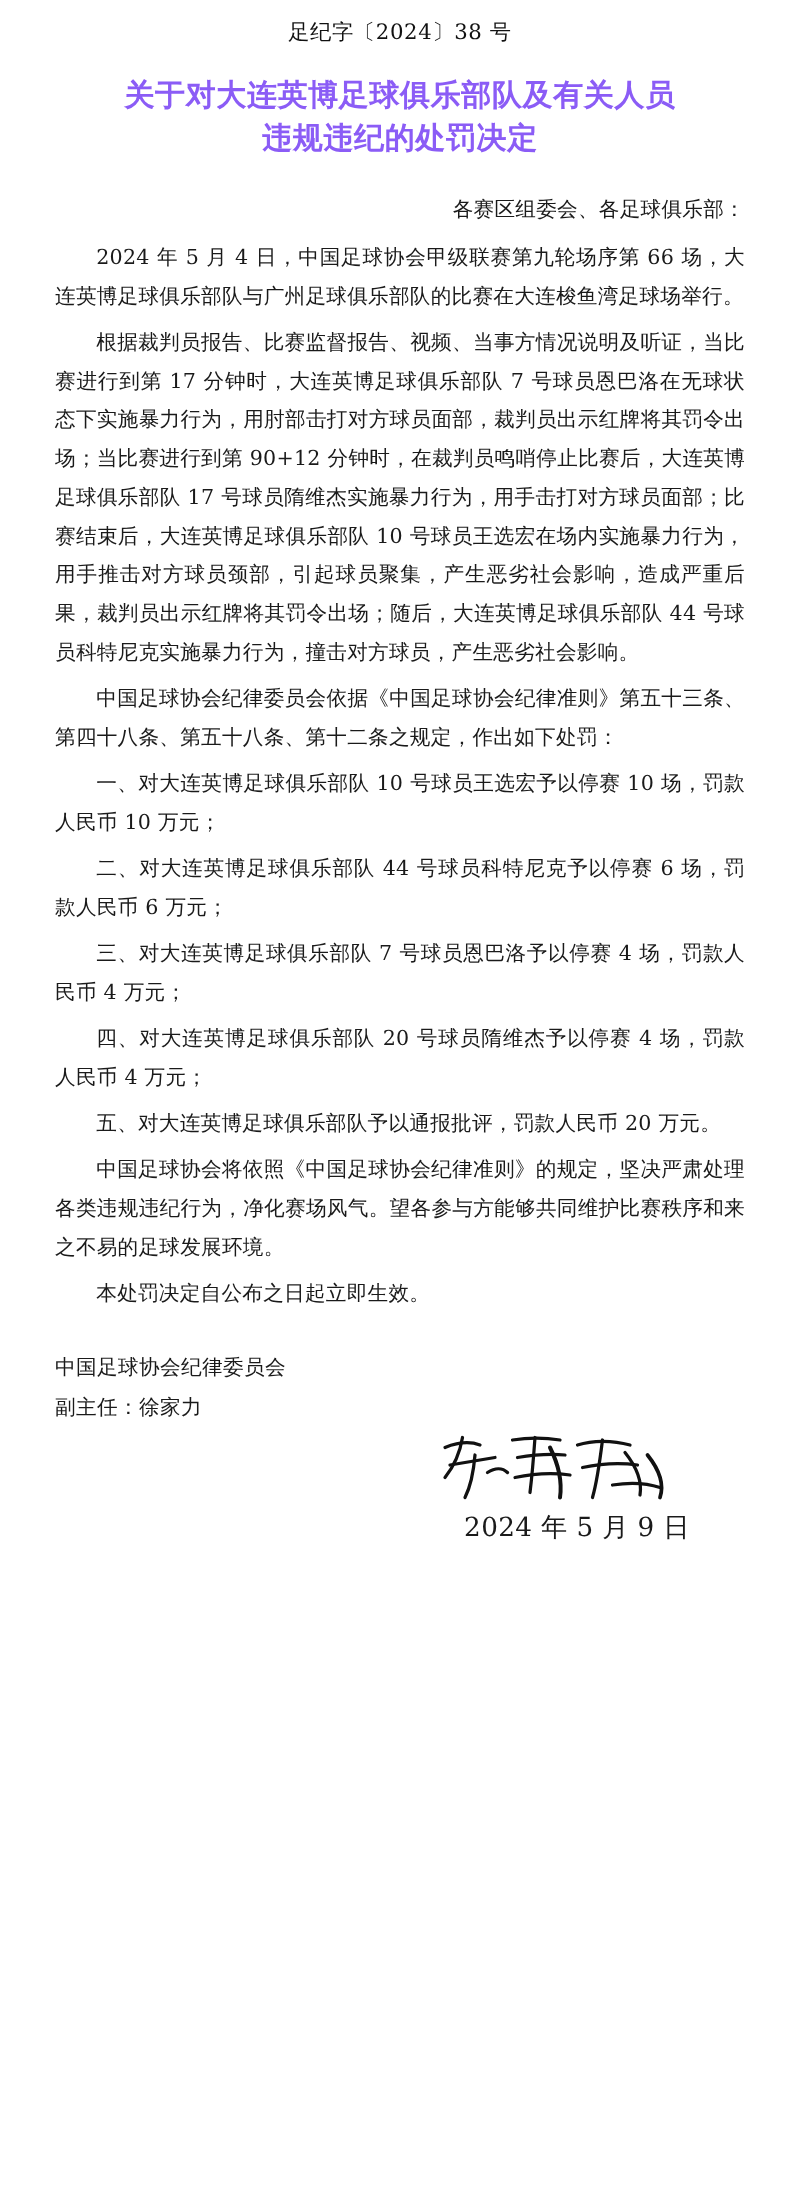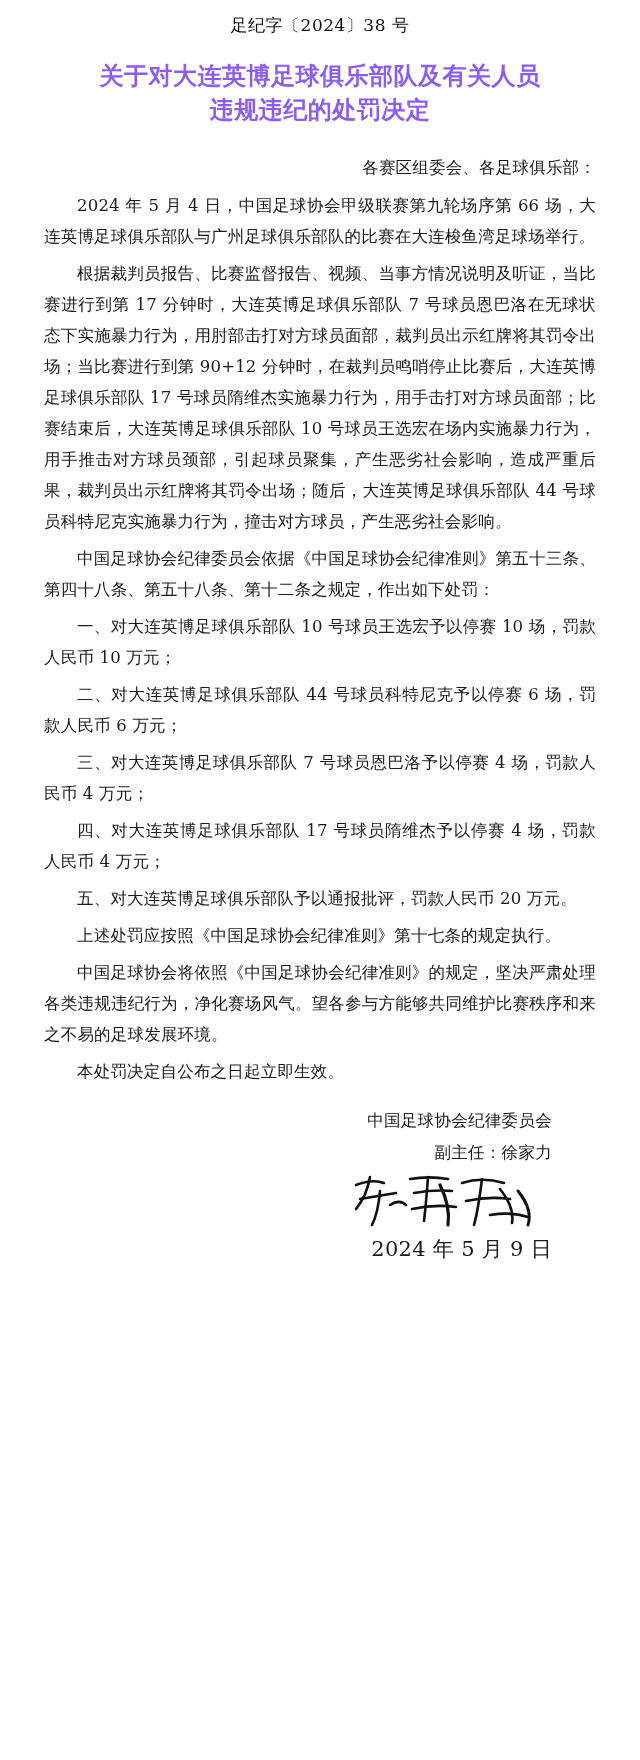--- a/index.html
+++ b/index.html
@@ -49,22 +49,21 @@
   p.body-par {
     font-size: 16.5px;
     line-height: 1.88;
     letter-spacing: 0.2px;
     text-align: justify;
     text-justify: inter-ideograph;
     margin: 0 0 6px 0;
     text-indent: 2em;
   }
   .sign-block {
-    margin-top: 18px;
-    text-align: right;
+    margin-top: 28px;
     padding-right: 44px;
     font-size: 16.5px;
     line-height: 1.95;
     letter-spacing: 0.3px;
   }
   .sign-block .org { display: block; }
   .sign-block .person { display: block; }
   .signature-img {
     display: block;
     text-align: right;
@@ -94,23 +93,22 @@
   </h1>
 
   <div class="salutation">各赛区组委会、各足球俱乐部：</div>
 
   <p class="body-par">2024 年 5 月 4 日，中国足球协会甲级联赛第九轮场序第 66 场，大连英博足球俱乐部队与广州足球俱乐部队的比赛在大连梭鱼湾足球场举行。</p>
   <p class="body-par">根据裁判员报告、比赛监督报告、视频、当事方情况说明及听证，当比赛进行到第 17 分钟时，大连英博足球俱乐部队 7 号球员恩巴洛在无球状态下实施暴力行为，用肘部击打对方球员面部，裁判员出示红牌将其罚令出场；当比赛进行到第 90+12 分钟时，在裁判员鸣哨停止比赛后，大连英博足球俱乐部队 17 号球员隋维杰实施暴力行为，用手击打对方球员面部；比赛结束后，大连英博足球俱乐部队 10 号球员王选宏在场内实施暴力行为，用手推击对方球员颈部，引起球员聚集，产生恶劣社会影响，造成严重后果，裁判员出示红牌将其罚令出场；随后，大连英博足球俱乐部队 44 号球员科特尼克实施暴力行为，撞击对方球员，产生恶劣社会影响。</p>
   <p class="body-par">中国足球协会纪律委员会依据《中国足球协会纪律准则》第五十三条、第四十八条、第五十八条、第十二条之规定，作出如下处罚：</p>
   <p class="body-par">一、对大连英博足球俱乐部队 10 号球员王选宏予以停赛 10 场，罚款人民币 10 万元；</p>
   <p class="body-par">二、对大连英博足球俱乐部队 44 号球员科特尼克予以停赛 6 场，罚款人民币 6 万元；</p>
   <p class="body-par">三、对大连英博足球俱乐部队 7 号球员恩巴洛予以停赛 4 场，罚款人民币 4 万元；</p>
-  <p class="body-par">四、对大连英博足球俱乐部队 17 号球员隋维杰予以停赛 4 场，罚款人民币 4 万元；</p>
+  <p class="body-par">四、对大连英博足球俱乐部队 20 号球员隋维杰予以停赛 4 场，罚款人民币 4 万元；</p>
   <p class="body-par">五、对大连英博足球俱乐部队予以通报批评，罚款人民币 20 万元。</p>
-  <p class="body-par">上述处罚应按照《中国足球协会纪律准则》第十七条的规定执行。</p>
   <p class="body-par">中国足球协会将依照《中国足球协会纪律准则》的规定，坚决严肃处理各类违规违纪行为，净化赛场风气。望各参与方能够共同维护比赛秩序和来之不易的足球发展环境。</p>
   <p class="body-par">本处罚决定自公布之日起立即生效。</p>
 
   <div class="sign-block">
     <span class="org">中国足球协会纪律委员会</span>
     <span class="person">副主任：徐家力</span>
   </div>
 
   <div class="signature-img" title="徐家力">
     <svg width="190" height="62" viewBox="0 0 190 62" fill="none" xmlns="http://www.w3.org/2000/svg" aria-hidden="true">

